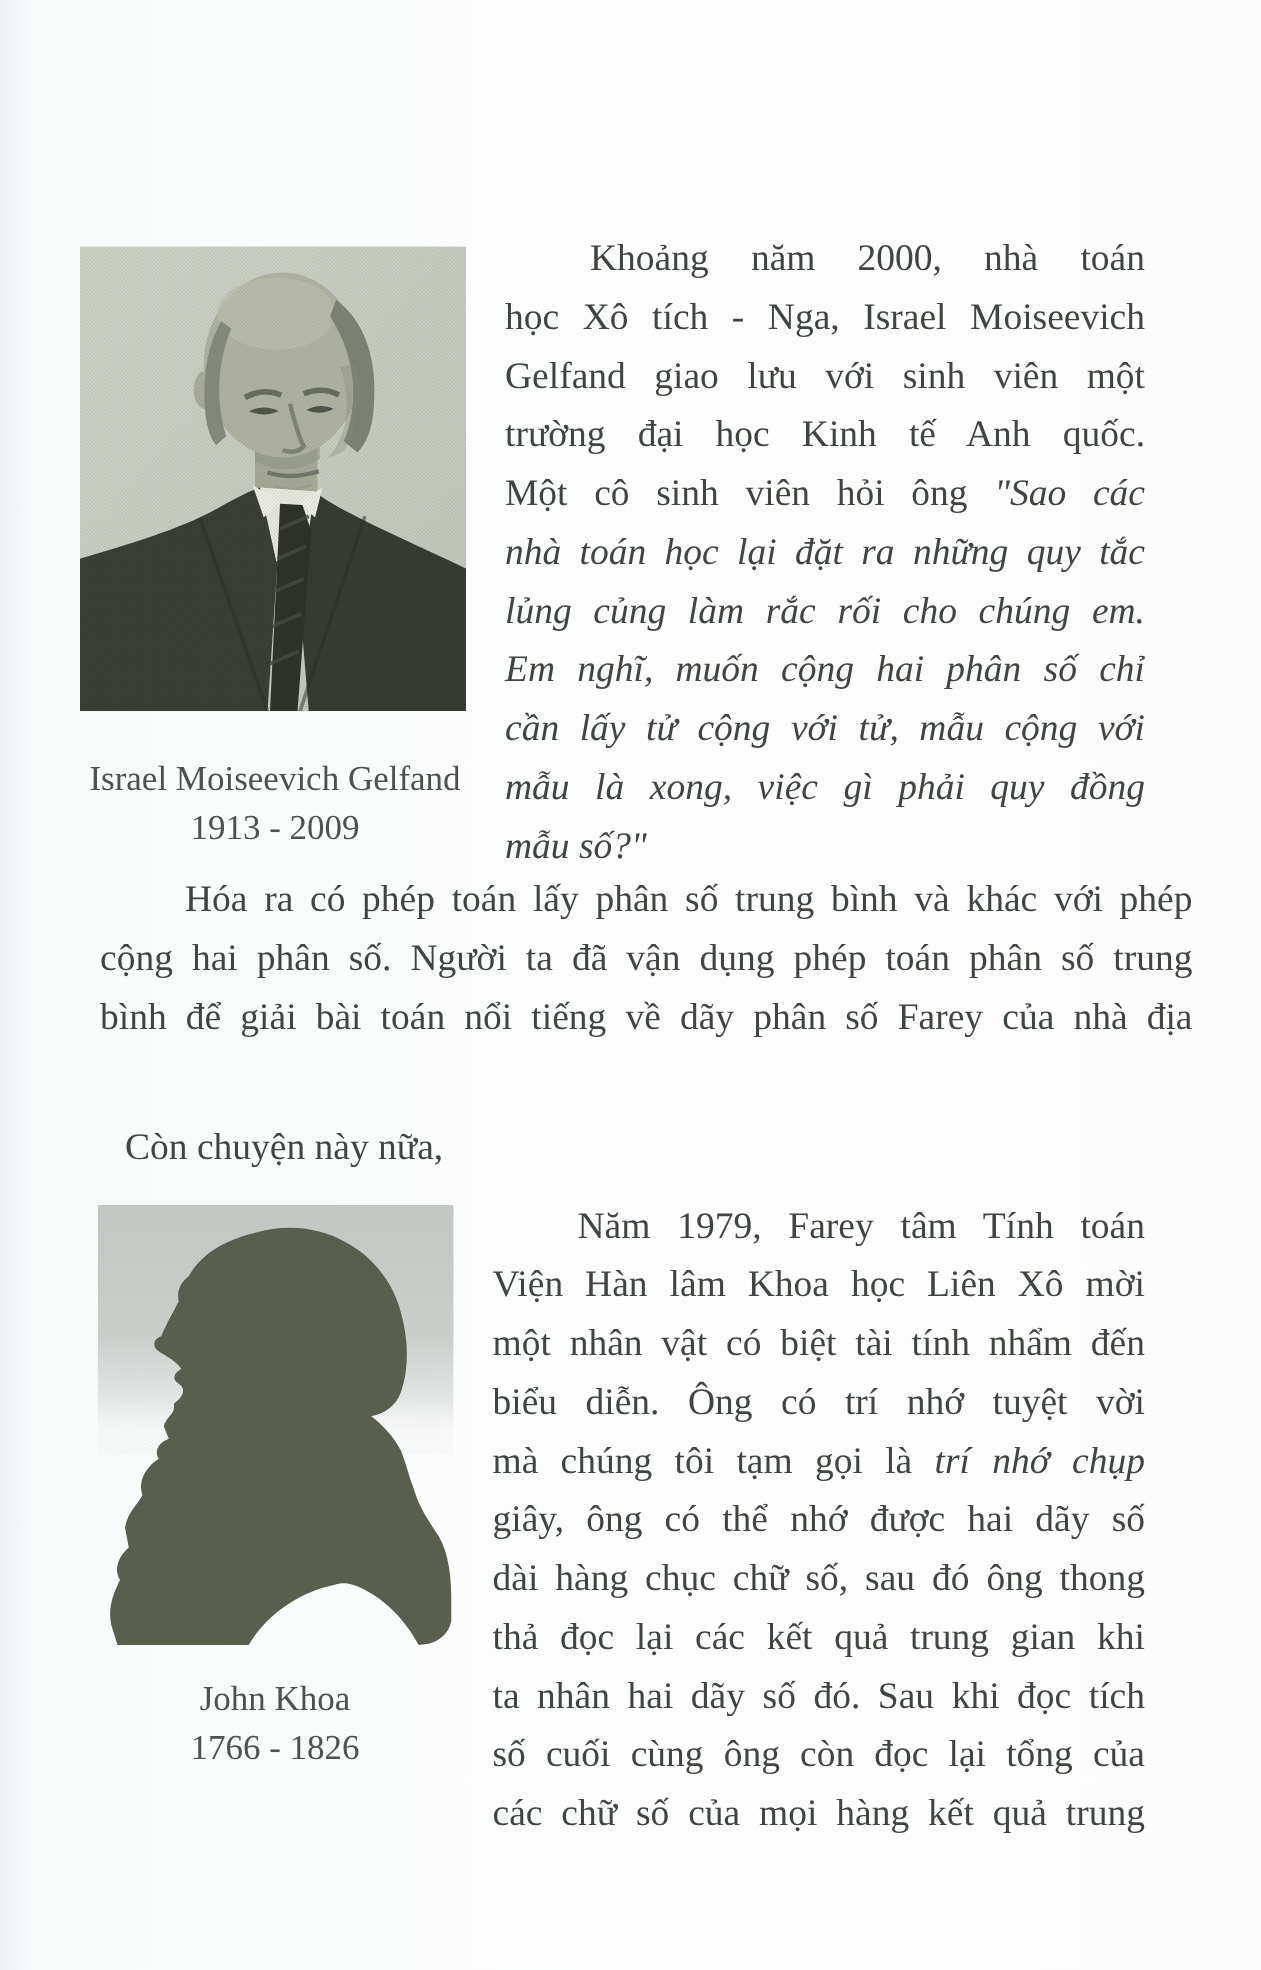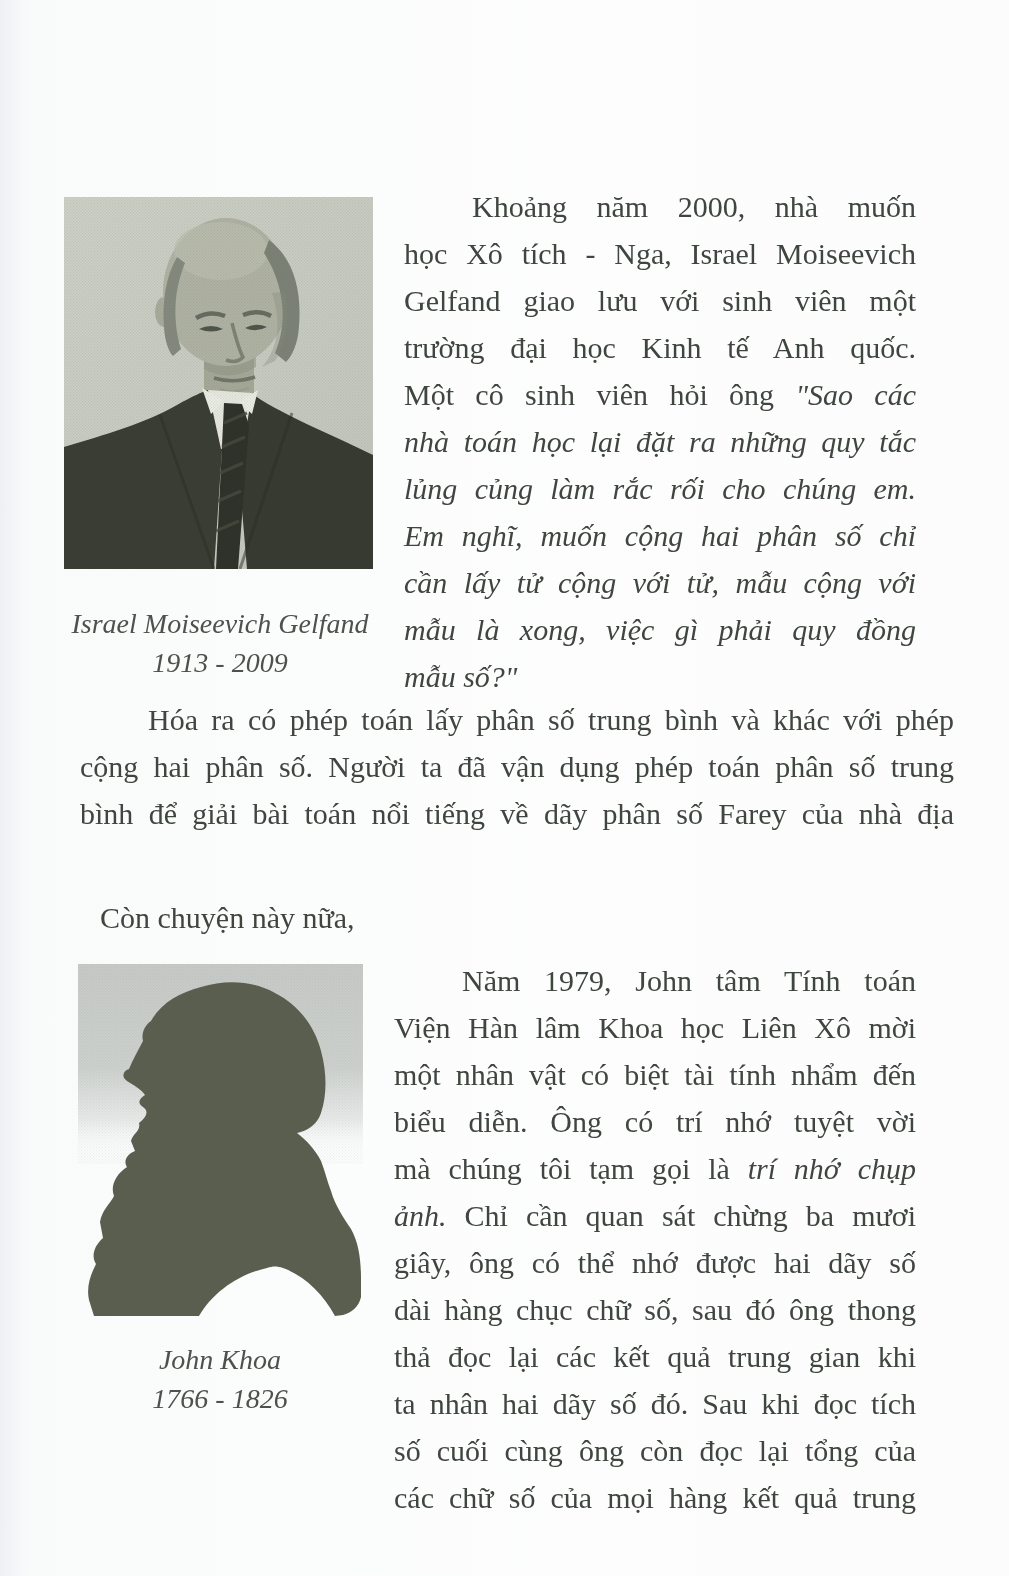--- a/index.html
+++ b/index.html
@@ -14,21 +14,21 @@
   }
   .abs{position:absolute;}
   
   .para{font-size:30px;}
   .tl{height:47px;line-height:47px;white-space:nowrap;}
   .just{text-align:justify;text-align-last:justify;white-space:normal;}
   .ind{text-indent:68px;}
   .it{font-style:italic;}
   
   .caption{
-    text-align:center;font-style:italic;font-size:28px;line-height:39px;color:#4d524c;
+    text-align:center;font-size:28px;line-height:39px;color:#4d524c;
   }
   
   .figure{overflow:hidden;}
   svg{display:block;}
 </style>
 </head>
 <body>
 
 <div id="page">
 
@@ -84,21 +84,21 @@
       <rect width="309" height="372" fill="url(#ht)"></rect>
     </svg>
   </div>
 
   <div class="abs caption" style="left:30px;top:604px;width:380px;">
     <div>Israel Moiseevich Gelfand</div>
     <div>1913 - 2009</div>
   </div>
 
   <div class="abs para" style="left:404px;top:183px;width:512px;">
-      <div class="tl just ind"><span>Khoảng năm 2000, nhà muốn</span></div>
+      <div class="tl just ind"><span>Khoảng năm 2000, nhà toán</span></div>
       <div class="tl just"><span>học Xô tích - Nga, Israel Moiseevich</span></div>
       <div class="tl just"><span>Gelfand giao lưu với sinh viên một</span></div>
       <div class="tl just"><span>trường đại học Kinh tế Anh quốc.</span></div>
       <div class="tl just"><span>Một cô sinh viên hỏi ông </span><span class="it">"Sao các</span></div>
       <div class="tl just"><span class="it">nhà toán học lại đặt ra những quy tắc</span></div>
       <div class="tl just"><span class="it">lủng củng làm rắc rối cho chúng em.</span></div>
       <div class="tl just"><span class="it">Em nghĩ, muốn cộng hai phân số chỉ</span></div>
       <div class="tl just"><span class="it">cần lấy tử cộng với tử, mẫu cộng với</span></div>
       <div class="tl just"><span class="it">mẫu là xong, việc gì phải quy đồng</span></div>
       <div class="tl"><span class="it">mẫu số?"</span></div>
@@ -141,26 +141,25 @@
                C245 330 227 312 205 304 C199 302 195 302 189 304 C161 310 135 328 121 352 Z" fill="#5a5e4f"></path>
     </svg>
   </div>
 
   <div class="abs caption" style="left:58px;top:1340px;width:324px;">
     <div>John Khoa</div>
     <div>1766 - 1826</div>
   </div>
 
   <div class="abs para" style="left:394px;top:957px;width:522px;">
-      <div class="tl just ind"><span>Năm 1979, John tâm Tính toán</span></div>
+      <div class="tl just ind"><span>Năm 1979, Farey tâm Tính toán</span></div>
       <div class="tl just"><span>Viện Hàn lâm Khoa học Liên Xô mời</span></div>
       <div class="tl just"><span>một nhân vật có biệt tài tính nhẩm đến</span></div>
       <div class="tl just"><span>biểu diễn. Ông có trí nhớ tuyệt vời</span></div>
       <div class="tl just"><span>mà chúng tôi tạm gọi là </span><span class="it">trí nhớ chụp</span></div>
-      <div class="tl just"><span class="it">ảnh.</span><span> Chỉ cần quan sát chừng ba mươi</span></div>
       <div class="tl just"><span>giây, ông có thể nhớ được hai dãy số</span></div>
       <div class="tl just"><span>dài hàng chục chữ số, sau đó ông thong</span></div>
       <div class="tl just"><span>thả đọc lại các kết quả trung gian khi</span></div>
       <div class="tl just"><span>ta nhân hai dãy số đó. Sau khi đọc tích</span></div>
       <div class="tl just"><span>số cuối cùng ông còn đọc lại tổng của</span></div>
       <div class="tl just"><span>các chữ số của mọi hàng kết quả trung</span></div>
     </div>
 
 </div>
 

